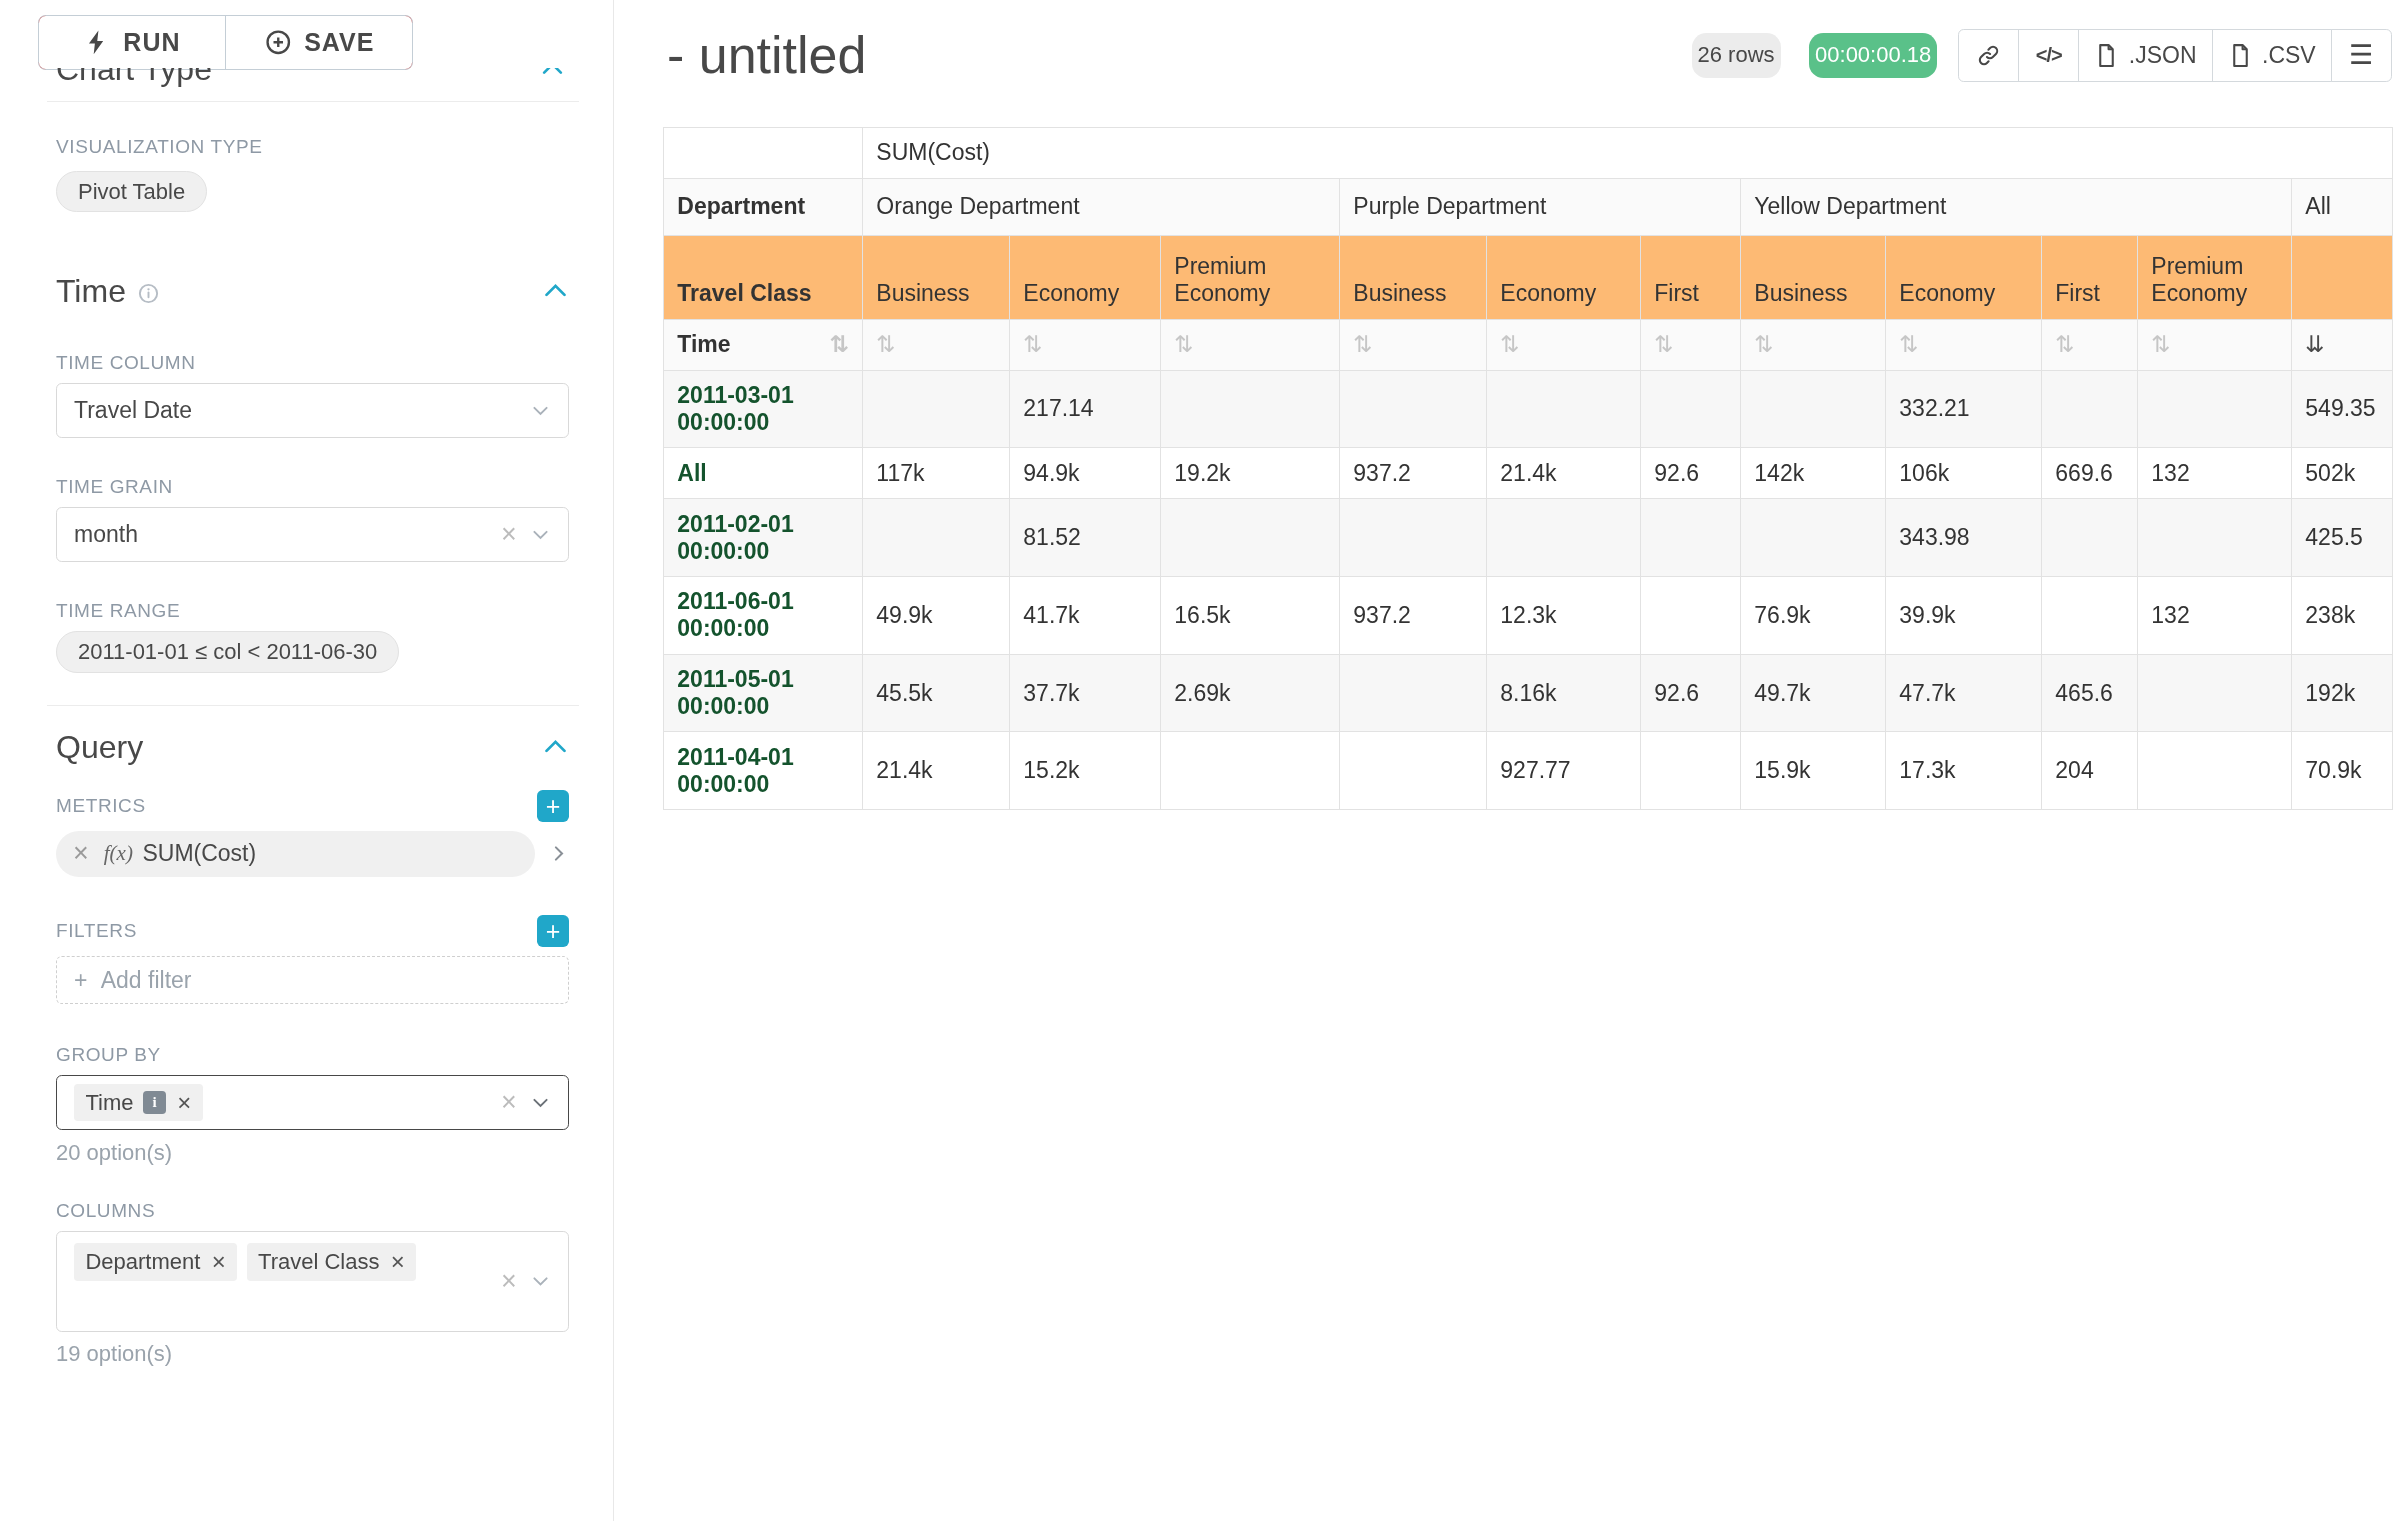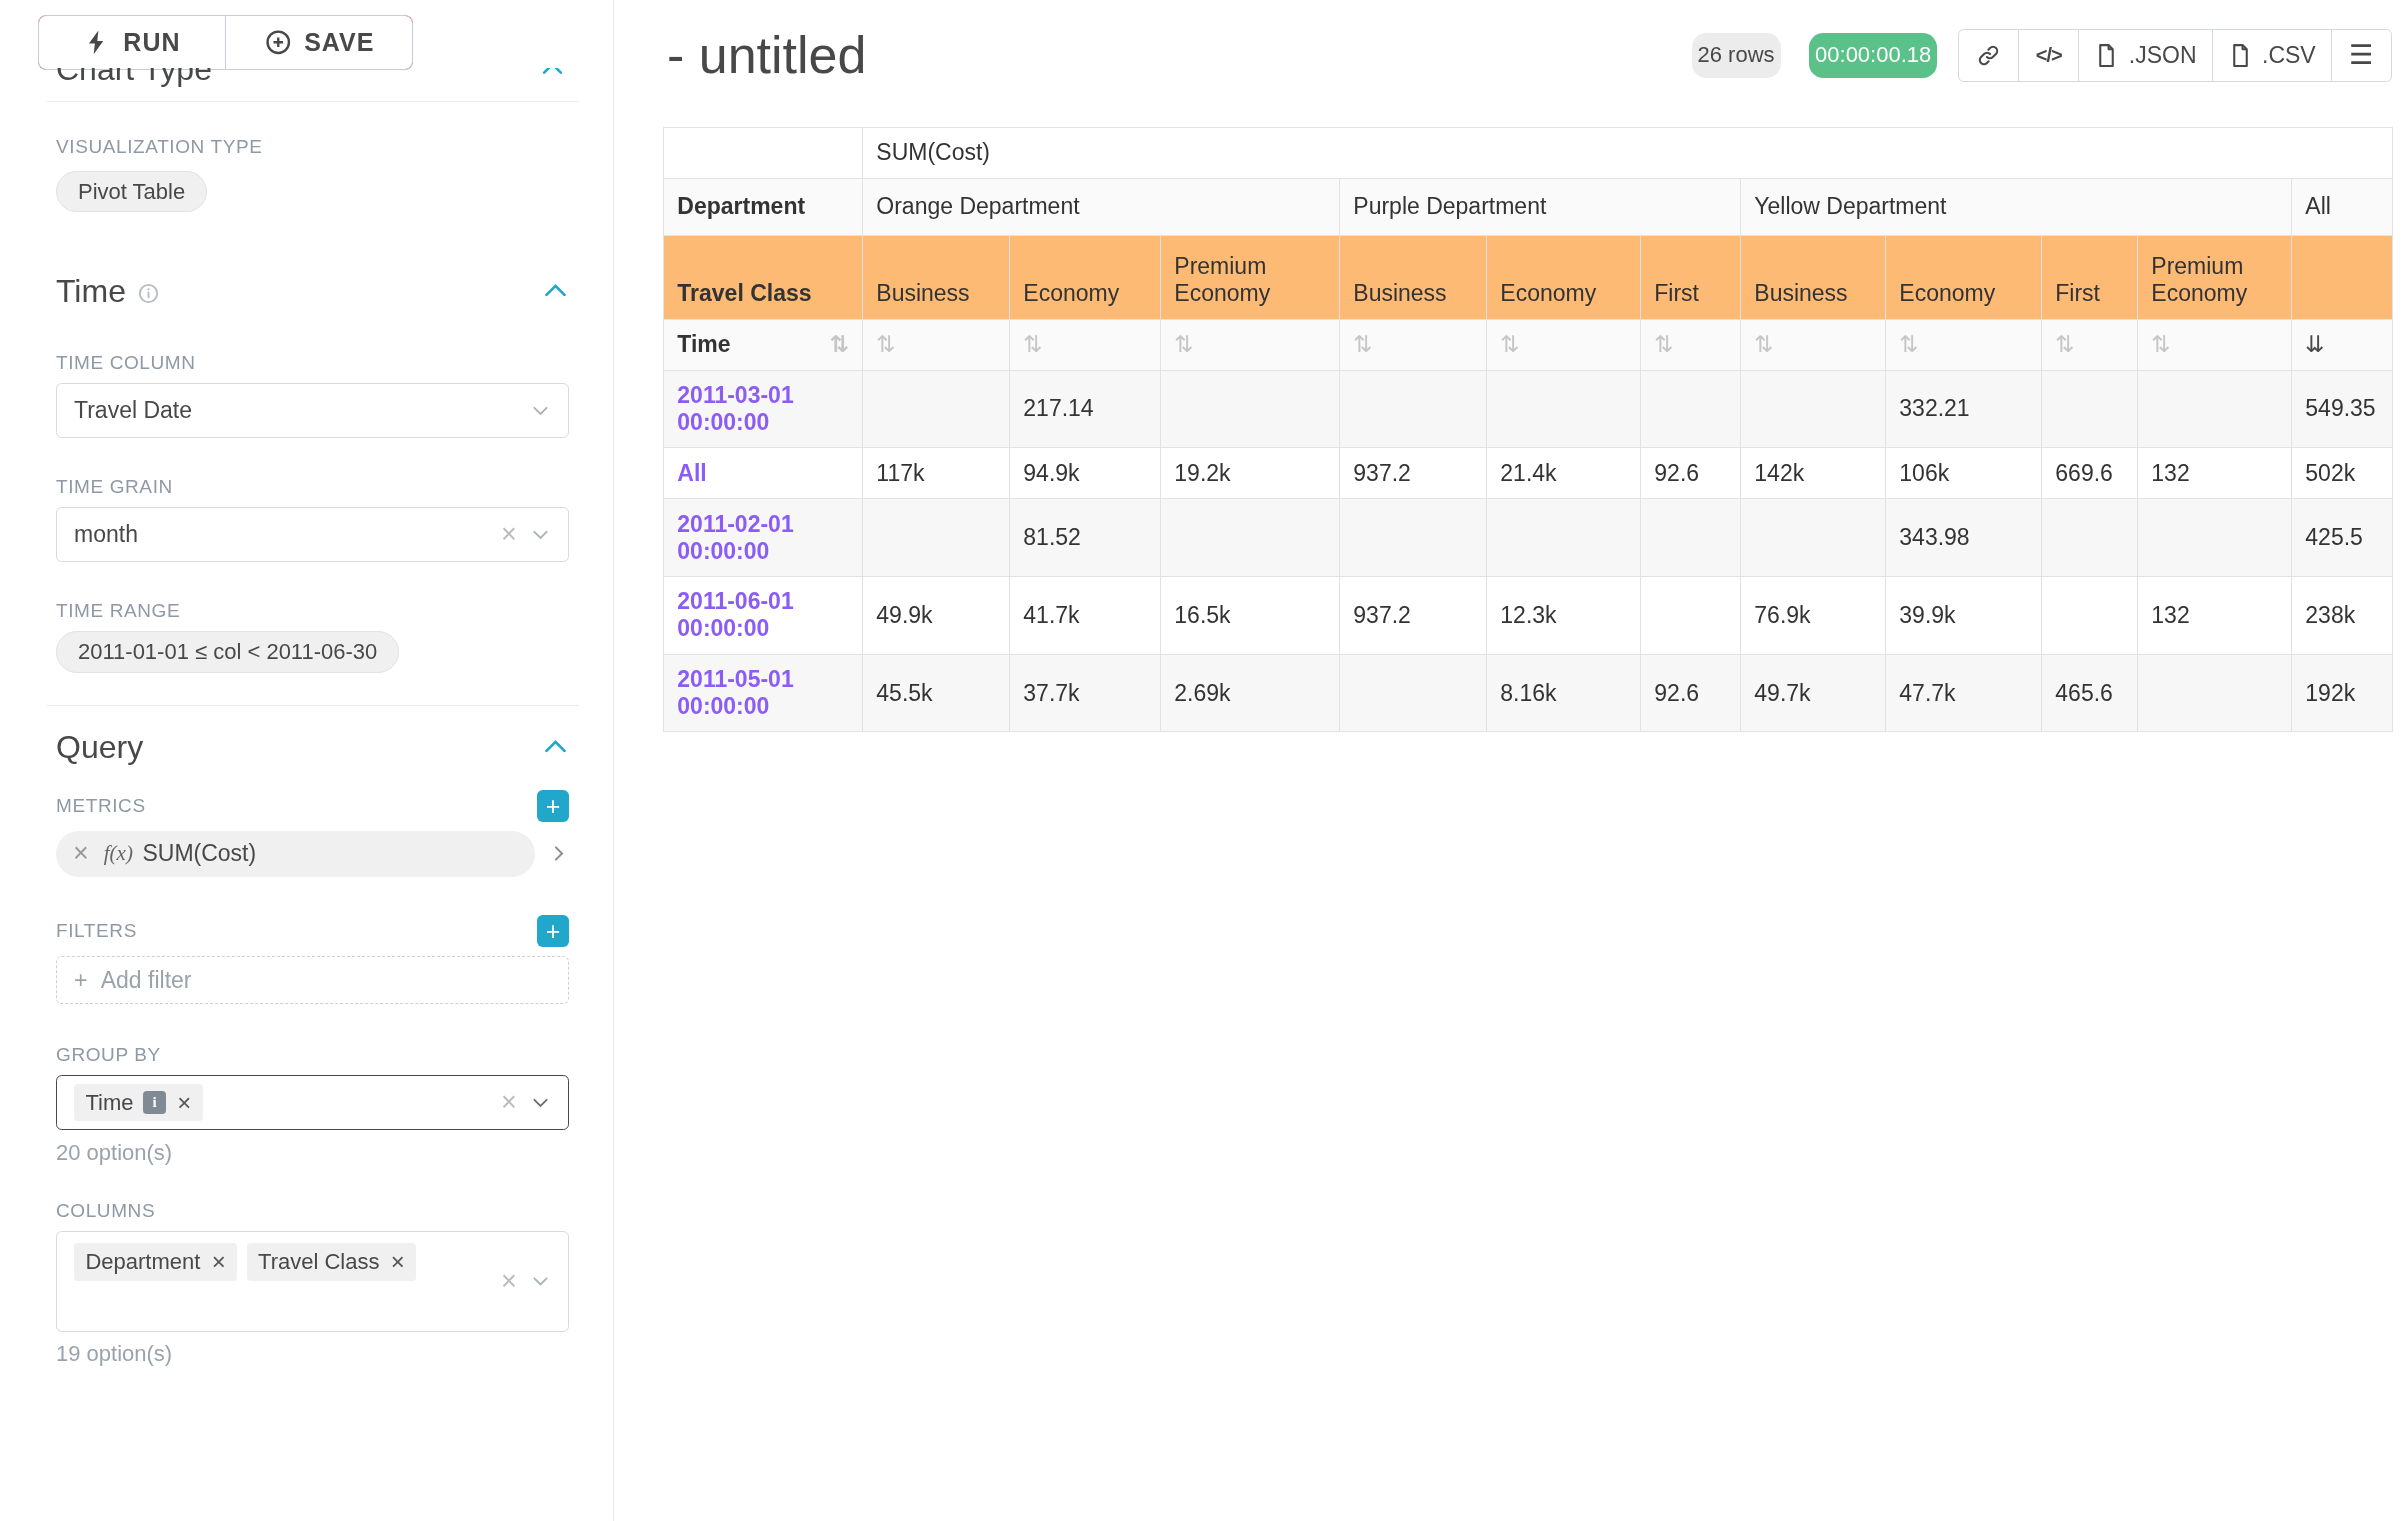--- a/index.html
+++ b/index.html
@@ -99,21 +99,21 @@
   tr.r1 th { font-weight:500; }
   tr.r2 th { height:57px; background:#fafafa; }
   tr.r2 th.dim, tr.r3 th.dim, tr.r4 th { font-weight:600; }
   tr.r3 th { height:84px; vertical-align:bottom; background:#fdba74; }
   tr.r4 th, tr.r4 td { height:49px; background:#fafafa; }
   .time-cell { display:flex; align-items:center; }
   .time-cell .spacer { flex:1; }
   .sorter { font-family:"DejaVu Sans", sans-serif; color:#c6c6c6; font-size:23px; line-height:1; }
   .sorter.active { color:#4a4a4a; }
   td.sort-td { text-align:right; }
-  tbody th.row-h { font-weight:600; color:#8b5cf6; }
+  tbody th.row-h { font-weight:600; color:#14532d; }
   tbody tr:nth-child(odd) th, tbody tr:nth-child(odd) td { background:#f7f7f7; }
   tbody tr:nth-child(even) th, tbody tr:nth-child(even) td { background:#fff; }
 
   
   .mt12{margin-top:9px}.mt14{margin-top:13.3px}.mt10{margin-top:9.5px}
   .mt24{margin-top:23px}.mt34{margin-top:32px}.mt36{margin-top:34px}
   .mt40{margin-top:38px}.mt42{margin-top:40px}.mt44{margin-top:42px}
   .mt48{margin-top:24px}.mt64{margin-top:61px}
 </style>
 </head>
@@ -426,18 +426,32 @@
             <td>2.69k</td>
             <td></td>
             <td>8.16k</td>
             <td>92.6</td>
             <td>49.7k</td>
             <td>47.7k</td>
             <td>465.6</td>
             <td></td>
             <td>192k</td>
           </tr>
+          <tr>
+            <th class="row-h">2011-04-01 00:00:00</th>
+            <td>21.4k</td>
+            <td>15.2k</td>
+            <td></td>
+            <td></td>
+            <td>927.77</td>
+            <td></td>
+            <td>15.9k</td>
+            <td>17.3k</td>
+            <td>204</td>
+            <td></td>
+            <td>70.9k</td>
+          </tr>
         </tbody>
       </table>
   </div>
 
 </main>
 
 
 </body></html>

